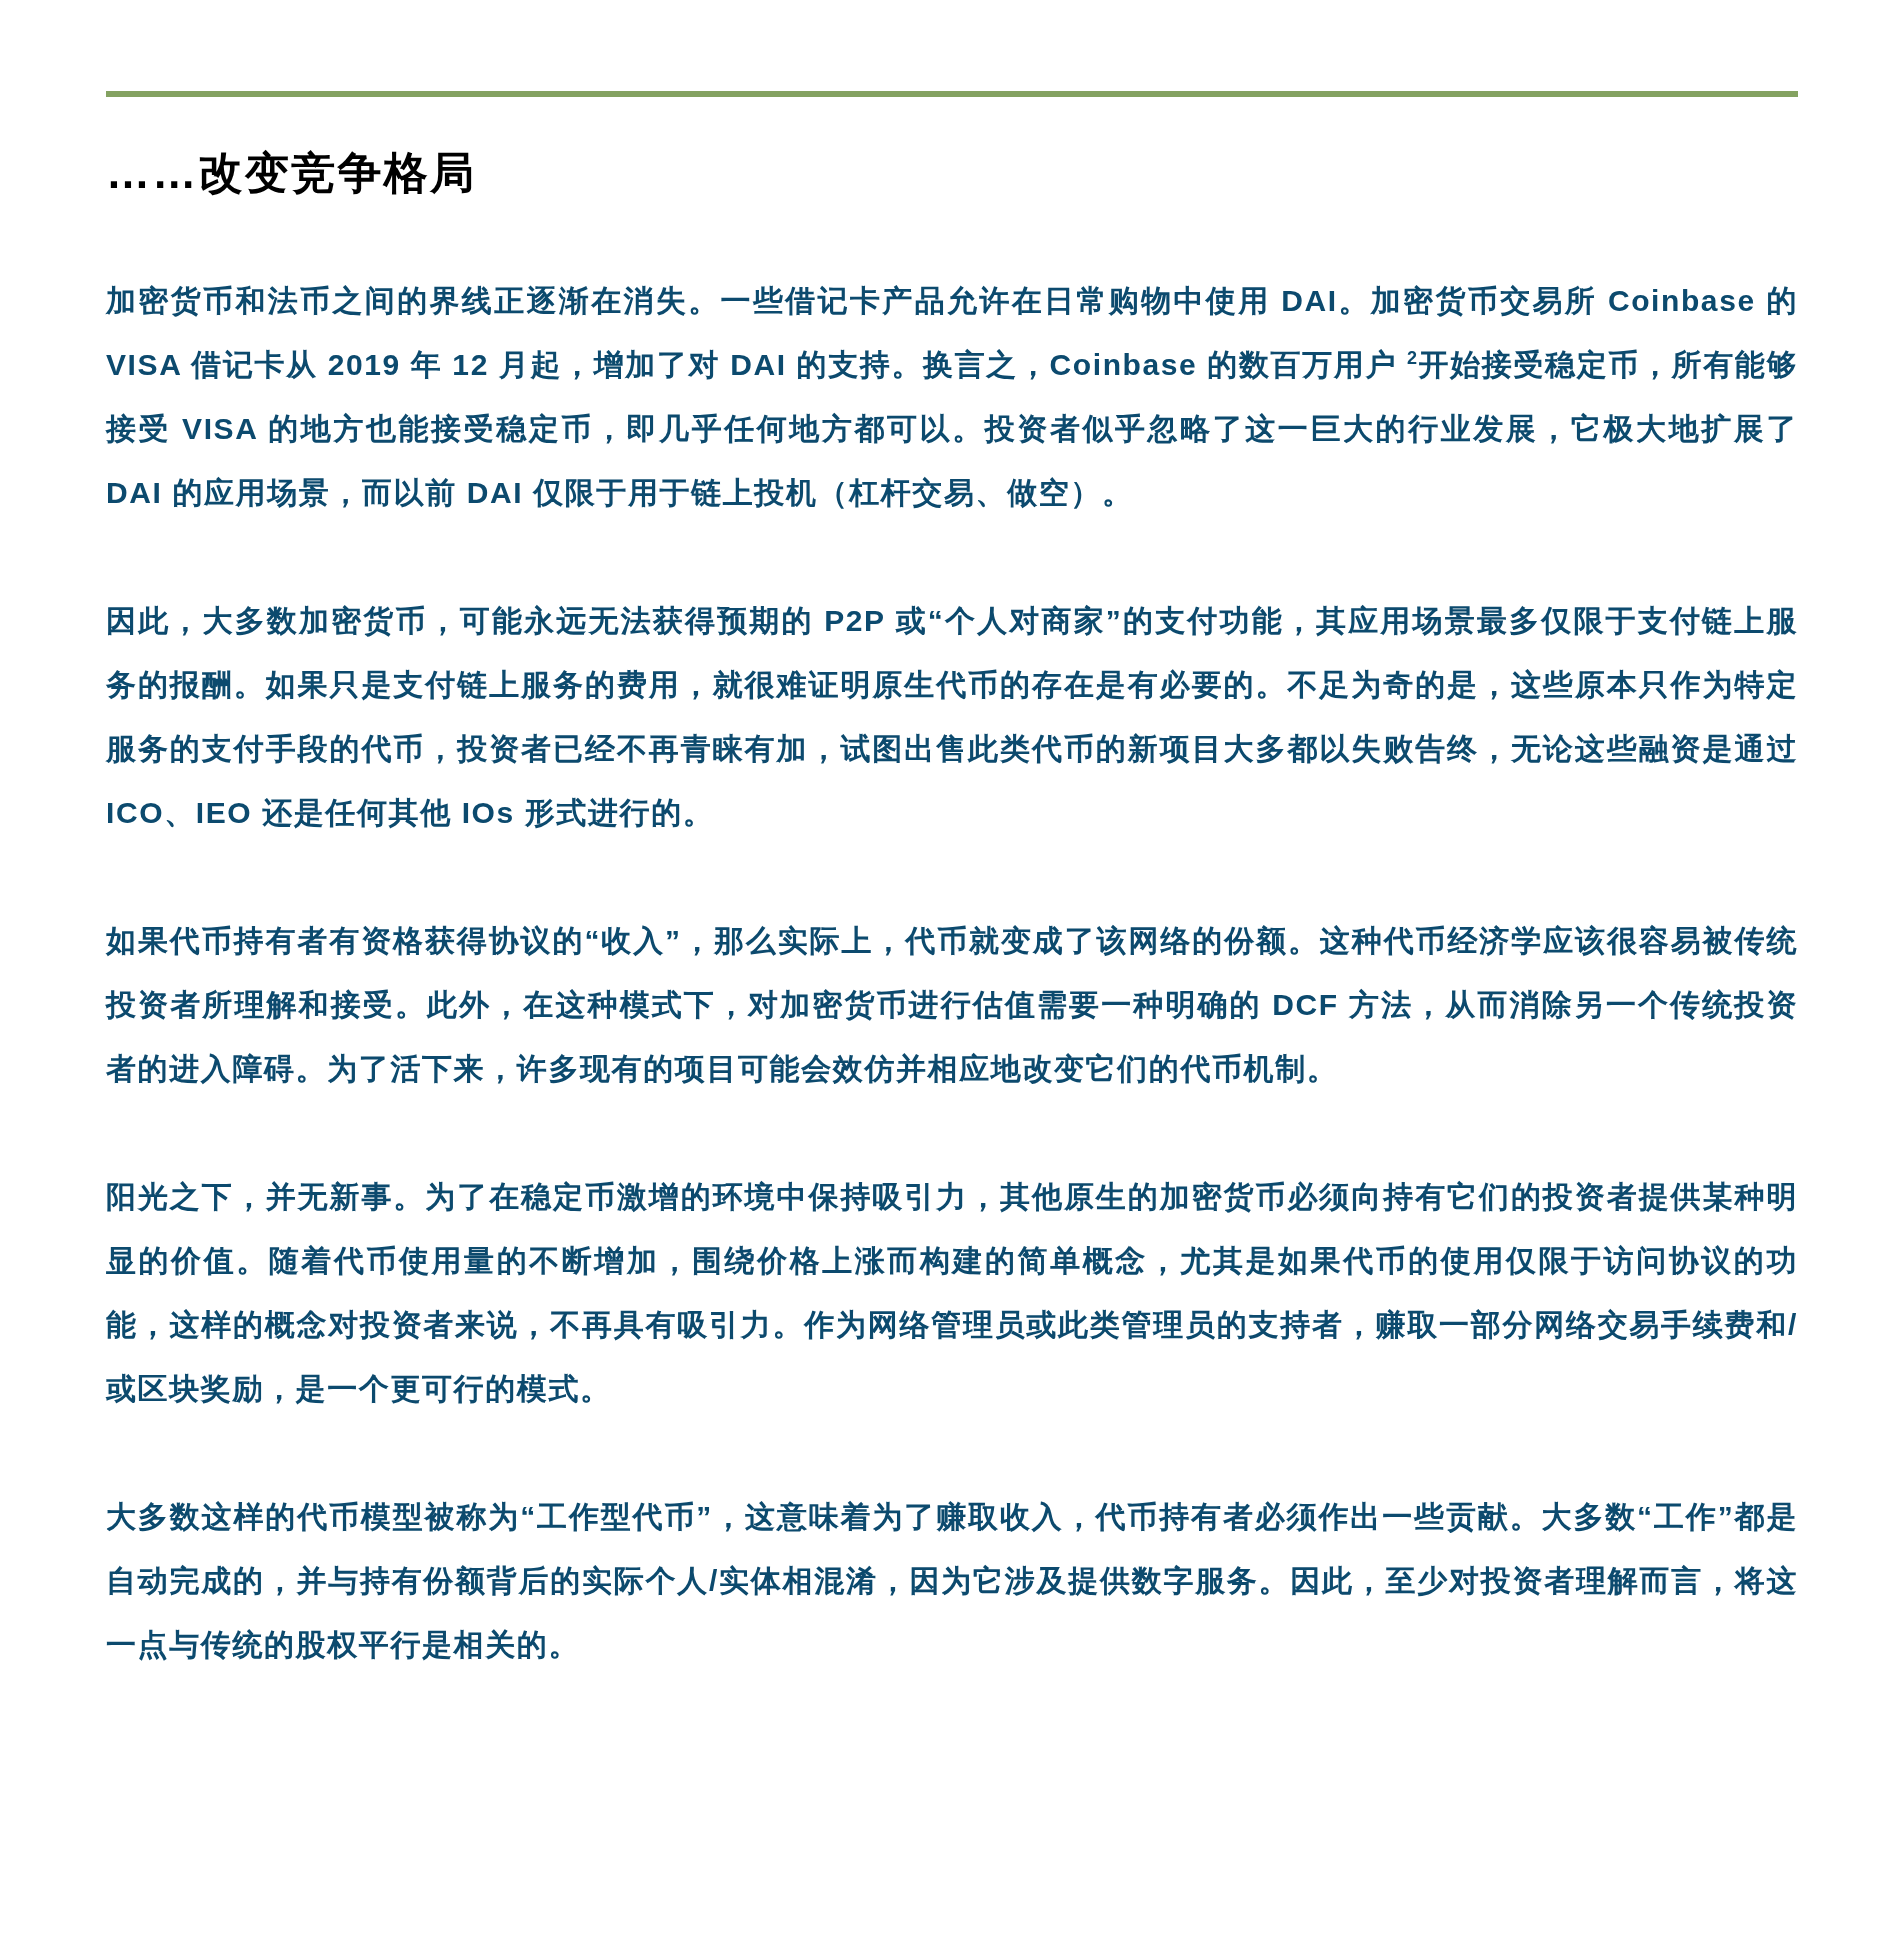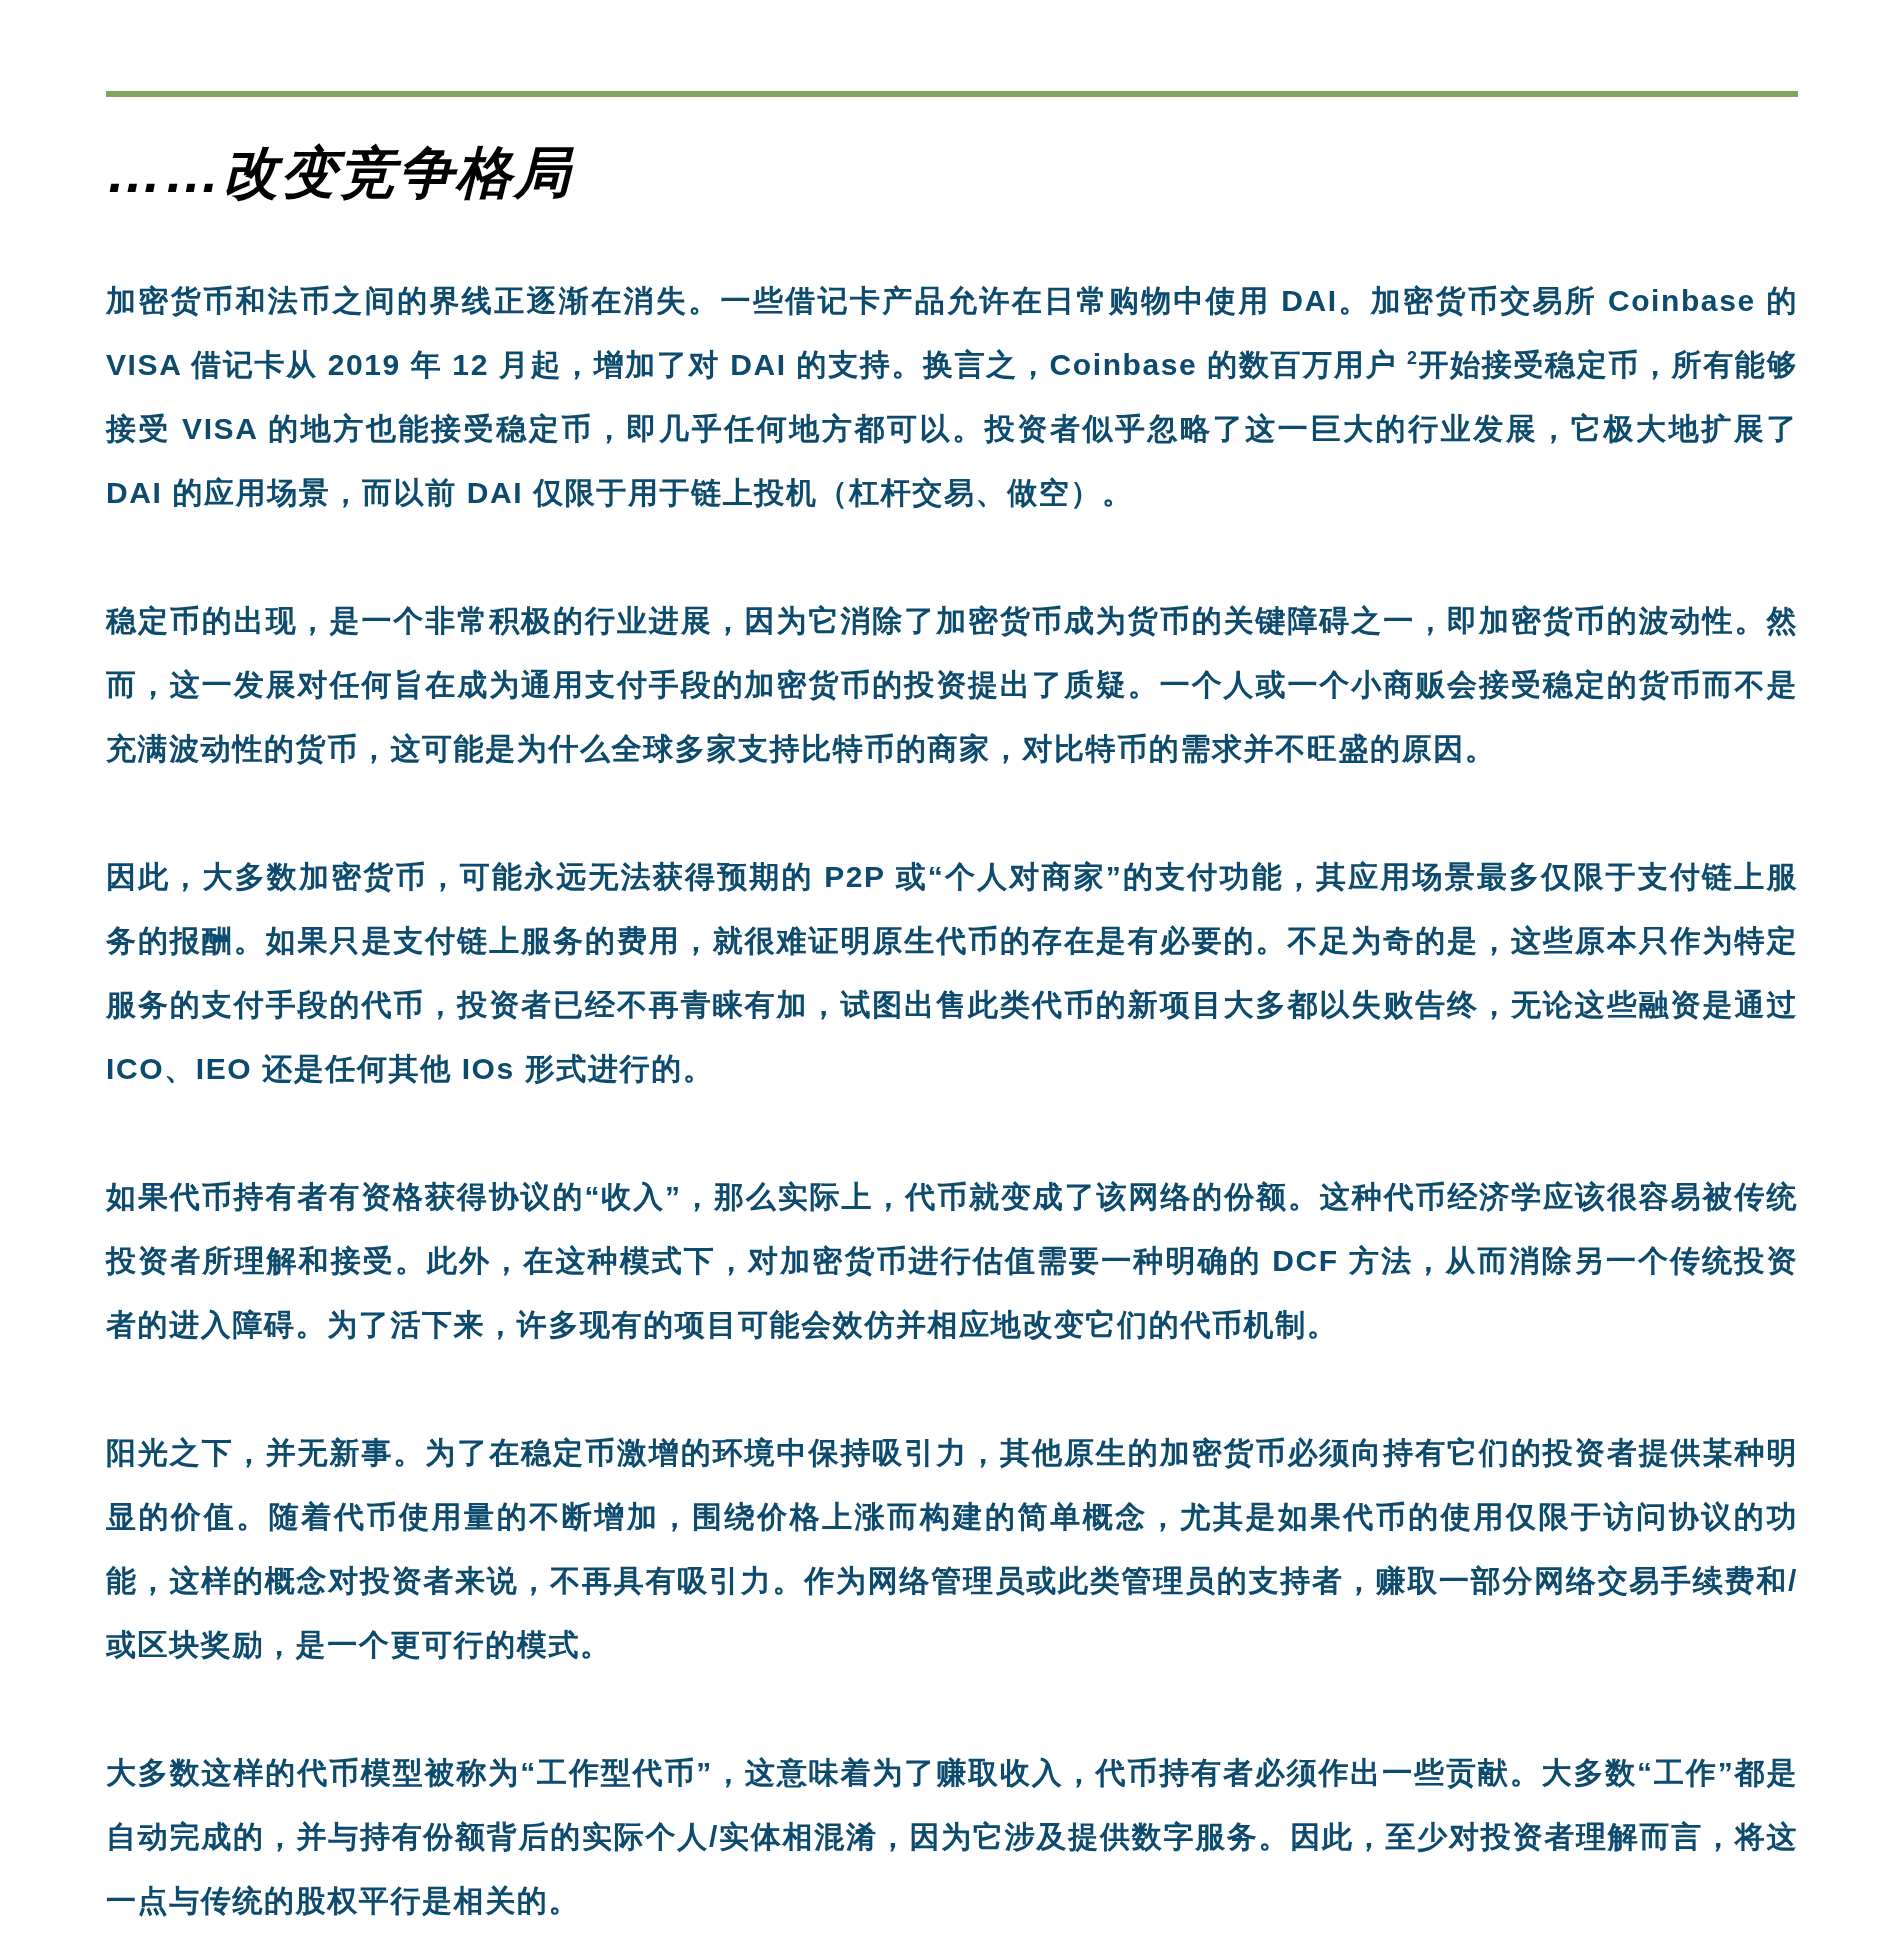--- a/index.html
+++ b/index.html
@@ -27,22 +27,22 @@
     margin-top: 3.9px; font-size: 11.3px; font-weight: 700;
     letter-spacing: 0.6px; color: #0b0b0b; white-space: nowrap;
   }
   .vbar { width: 4.7px; height: 50px; background: #84A261; margin: 0 30px 0 37px; flex: 0 0 auto; }
   .date { font-size: 39px; font-weight: 400; color: #0f0f0f; letter-spacing: 0.4px; white-space: nowrap; }
 
   .hrule { margin-top: 22px; height: 6.2px; background: #84A261; }
 
   
   h1.section-heading {
-    margin: 45px 0 0 0; font-size: 56px; line-height: 62px;
-    font-weight: 700; color: #000; letter-spacing: 2.3px; font-style: italic;
+    margin: 45px 0 0 0; font-size: 44px; line-height: 62px;
+    font-weight: 700; color: #000; letter-spacing: 2.3px;
   }
 
   
   .paragraphs { margin-top: 65px; }
   .paragraphs p {
     margin: 0 0 64px 0;
     font-size: 30px; line-height: 64px; letter-spacing: 1.6px;
     font-weight: 600; color: #0c4a6e;
     text-align: justify; text-justify: inter-ideograph;
   }
@@ -55,21 +55,20 @@
 <div class="page">
   <div class="content">
 
 
     <div class="hrule"></div>
 
     <h1 class="section-heading">……改变竞争格局</h1>
 
     <div class="paragraphs">
       <p><span>加密货币和法币之间的界线正逐渐在消失。一些借记卡产品允许在日常购物中使用 DAI。加密货币交易所 Coinbase 的 VISA 借记卡从 2019 年 12 月起，增加了对 DAI 的支持。换言之，Coinbase 的数百万用户 </span><sup>2</sup><span>开始接受稳定币，所有能够接受 VISA 的地方也能接受稳定币，即几乎任何地方都可以。投资者似乎忽略了这一巨大的行业发展，它极大地扩展了 DAI 的应用场景，而以前 DAI 仅限于用于链上投机（杠杆交易、做空）。</span></p>
-      <p>稳定币的出现，是一个非常积极的行业进展，因为它消除了加密货币成为货币的关键障碍之一，即加密货币的波动性。然而，这一发展对任何旨在成为通用支付手段的加密货币的投资提出了质疑。一个人或一个小商贩会接受稳定的货币而不是充满波动性的货币，这可能是为什么全球多家支持比特币的商家，对比特币的需求并不旺盛的原因。</p>
       <p>因此，大多数加密货币，可能永远无法获得预期的 P2P 或“个人对商家”的支付功能，其应用场景最多仅限于支付链上服务的报酬。如果只是支付链上服务的费用，就很难证明原生代币的存在是有必要的。不足为奇的是，这些原本只作为特定服务的支付手段的代币，投资者已经不再青睐有加，试图出售此类代币的新项目大多都以失败告终，无论这些融资是通过 ICO、IEO 还是任何其他 IOs 形式进行的。</p>
       <p>如果代币持有者有资格获得协议的“收入”，那么实际上，代币就变成了该网络的份额。这种代币经济学应该很容易被传统投资者所理解和接受。此外，在这种模式下，对加密货币进行估值需要一种明确的 DCF 方法，从而消除另一个传统投资者的进入障碍。为了活下来，许多现有的项目可能会效仿并相应地改变它们的代币机制。</p>
       <p>阳光之下，并无新事。为了在稳定币激增的环境中保持吸引力，其他原生的加密货币必须向持有它们的投资者提供某种明显的价值。随着代币使用量的不断增加，围绕价格上涨而构建的简单概念，尤其是如果代币的使用仅限于访问协议的功能，这样的概念对投资者来说，不再具有吸引力。作为网络管理员或此类管理员的支持者，赚取一部分网络交易手续费和/或区块奖励，是一个更可行的模式。</p>
       <p>大多数这样的代币模型被称为“工作型代币”，这意味着为了赚取收入，代币持有者必须作出一些贡献。大多数“工作”都是自动完成的，并与持有份额背后的实际个人/实体相混淆，因为它涉及提供数字服务。因此，至少对投资者理解而言，将这一点与传统的股权平行是相关的。</p>
     </div>
 
   </div>
 
 </div>
 

